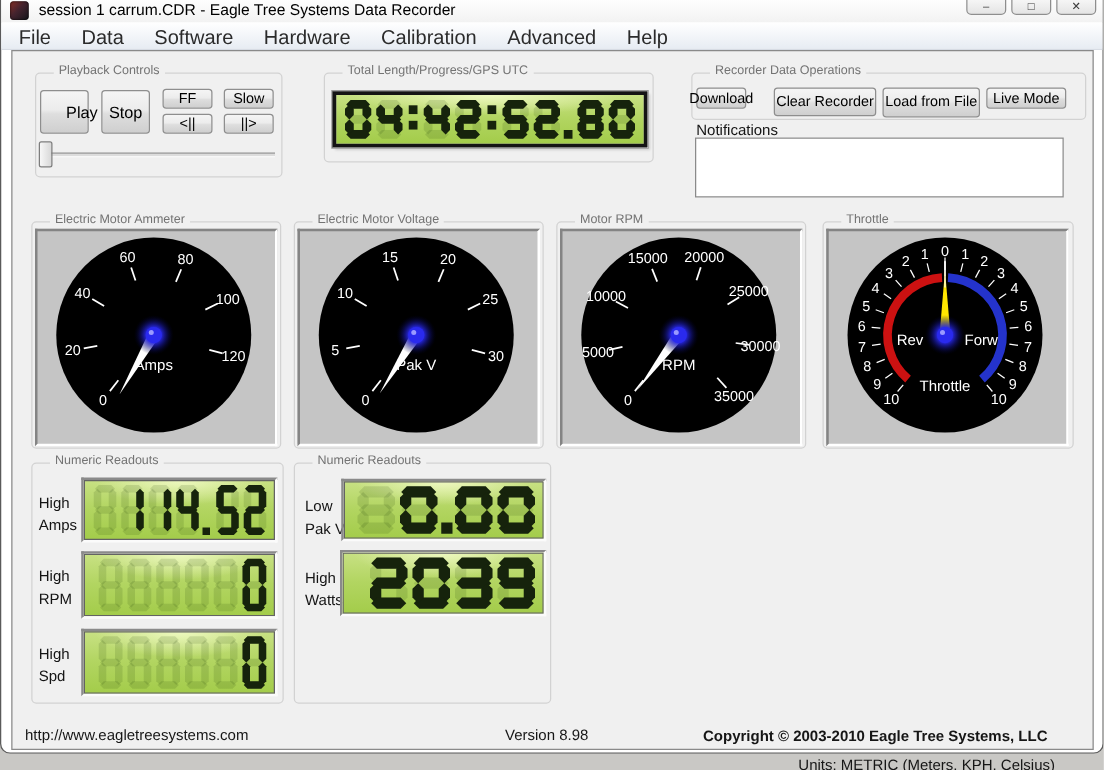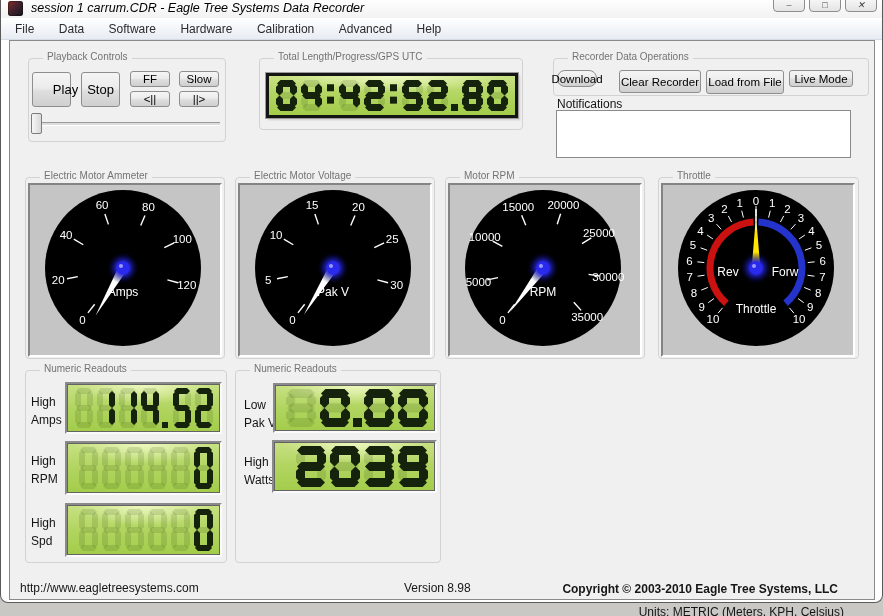--- a/index.html
+++ b/index.html
@@ -1,24 +1,24 @@
 <!DOCTYPE html>
 <html><head>
 <meta charset="utf-8">
 <style>
   html,body{margin:0;padding:0;}
   body{width:883px;height:616px;background:#c9c8c5;font-family:"Liberation Sans",sans-serif;position:relative;overflow:hidden;}
   .window{position:absolute;left:0;top:0;width:881px;height:602px;background:#fff;border:1px solid #5a5a5a;border-top:none;border-radius:0 0 8px 8px;}
-  .titlebar{position:absolute;left:0;top:0;right:0;height:18px;background:linear-gradient(#fefefe,#f2f2f2);font-style:italic;}
+  .titlebar{position:absolute;left:0;top:0;right:0;height:18px;background:linear-gradient(#fefefe,#f2f2f2);}
   .app-icon{position:absolute;left:7px;top:1px;width:15px;height:15px;border-radius:3px;background:linear-gradient(135deg,#8a2f26 0%,#44232e 45%,#13151b 100%);box-shadow:inset 0 0 2px #000;}
   .title-text{position:absolute;left:30px;top:1px;font-size:12.5px;color:#000;white-space:nowrap;}
   .winbtns{position:absolute;right:5px;top:-7px;display:flex;gap:4px;}
   .winbtn{width:30px;height:17px;border:1px solid #8e8e8e;border-radius:4px;background:linear-gradient(#ffffff,#e4e4e4);display:flex;align-items:flex-end;justify-content:center;color:#3a3a3a;font-size:9px;line-height:12px;cursor:default;}
   .menubar{position:absolute;left:0;top:18px;right:0;height:22px;background:linear-gradient(#ffffff,#e7ecf3);border-bottom:1px solid #d7dce4;padding-left:4px;box-sizing:border-box;white-space:nowrap;}
-  .mitem{display:inline-block;padding:4px 10px 0 10px;height:18px;font-size:12px;color:#2b2b2b;}
+  .mitem{display:inline-block;padding:4px 10px 0 10px;height:18px;font-size:16px;color:#2b2b2b;}
   .client{position:absolute;left:8px;top:40px;width:864px;height:558px;border:1px solid #8a8a8a;background:#f0f0f0;}
   .group{position:absolute;border:1px solid #d2d2d2;border-radius:4px;}
   .glabel{position:absolute;top:-8px;left:14px;background:#f0f0f0;padding:0 4px;font-size:10px;color:#737373;white-space:nowrap;}
   .btn{position:absolute;border:1px solid #8e8e8e;border-radius:3px;box-sizing:border-box;display:flex;align-items:center;justify-content:center;font-size:11.5px;color:#000;background:linear-gradient(#f5f5f5 0%,#ececec 45%,#dedede 55%,#cfcfcf 100%);white-space:nowrap;}
   .btn.big{font-size:13px;}
   .slider-track{position:absolute;height:2px;border-top:1px solid #9a9a9a;border-bottom:1px solid #ffffff;background:#dcdcdc;}
   .slider-thumb{position:absolute;width:11px;height:21px;border:1px solid #7d7d7d;border-radius:2px;background:linear-gradient(90deg,#f7f7f7,#d8d8d8);box-sizing:border-box;}
   .lcdgreen{background:radial-gradient(ellipse 62% 58% at 50% 0%, #eef9c0, rgba(238,249,192,0) 72%),linear-gradient(180deg,#c8e184 0%,#b2d561 48%,#a3cc4a 100%);}
   .lcd-time{position:absolute;border:3px solid #141414;box-shadow:0 0 0 1px #9b9b9b,2px 2px 2px rgba(0,0,0,.15);}
   .lcd-frame{position:absolute;border:2px solid;border-color:#8a8a8a #fbfbfb #fbfbfb #8a8a8a;box-shadow:inset 0 0 0 1px #636363;}
@@ -180,21 +180,21 @@
             <polygon points="235.5,19.5 239,23 239,28 235.5,31.5 232,28 232,23" fill="#16230c" fill-opacity="1"></polygon>
             <polygon points="219,31.5 222.5,28 234.5,28 238,31.5 234.5,35 222.5,35" fill="#16230c" fill-opacity="1"></polygon>
             <polygon points="221.5,19.5 225,23 225,28 221.5,31.5 218,28 218,23" fill="#16230c" fill-opacity="1"></polygon>
             <polygon points="221.5,7.5 225,11 225,16 221.5,19.5 218,16 218,11" fill="#16230c" fill-opacity="1"></polygon>
           </svg>
         </div>
     </div>
 
     <div class="group" style="left:543px;top:17px;width:314px;height:36px;">
       <span class="glabel">Recorder Data Operations</span>
-      <div class="btn" style="left:3px;top:11px;width:40px;height:17px;border-radius:8px;">Download</div>
+      <div class="btn" style="left:3px;top:11px;width:40px;height:17px;">Download</div>
       <div class="btn" style="left:65px;top:11px;width:82px;height:23px;">Clear Recorder</div>
       <div class="btn" style="left:152px;top:11px;width:78px;height:24px;">Load from File</div>
       <div class="btn" style="left:235px;top:11px;width:64px;height:17px;">Live Mode</div>
     </div>
     <div class="rlabel" style="left:547px;top:56px;">Notifications</div>
     <textarea class="textbox" style="left: 546px; top: 69px; width: 295px; height: 48px;"></textarea>
 
     <div class="group" style="left:15px;top:136px;width:198px;height:180px;">
       <span class="glabel">Electric Motor Ammeter</span>
       <div class="panel" style="left:2px;top:5px;width:190px;height:170px;">

